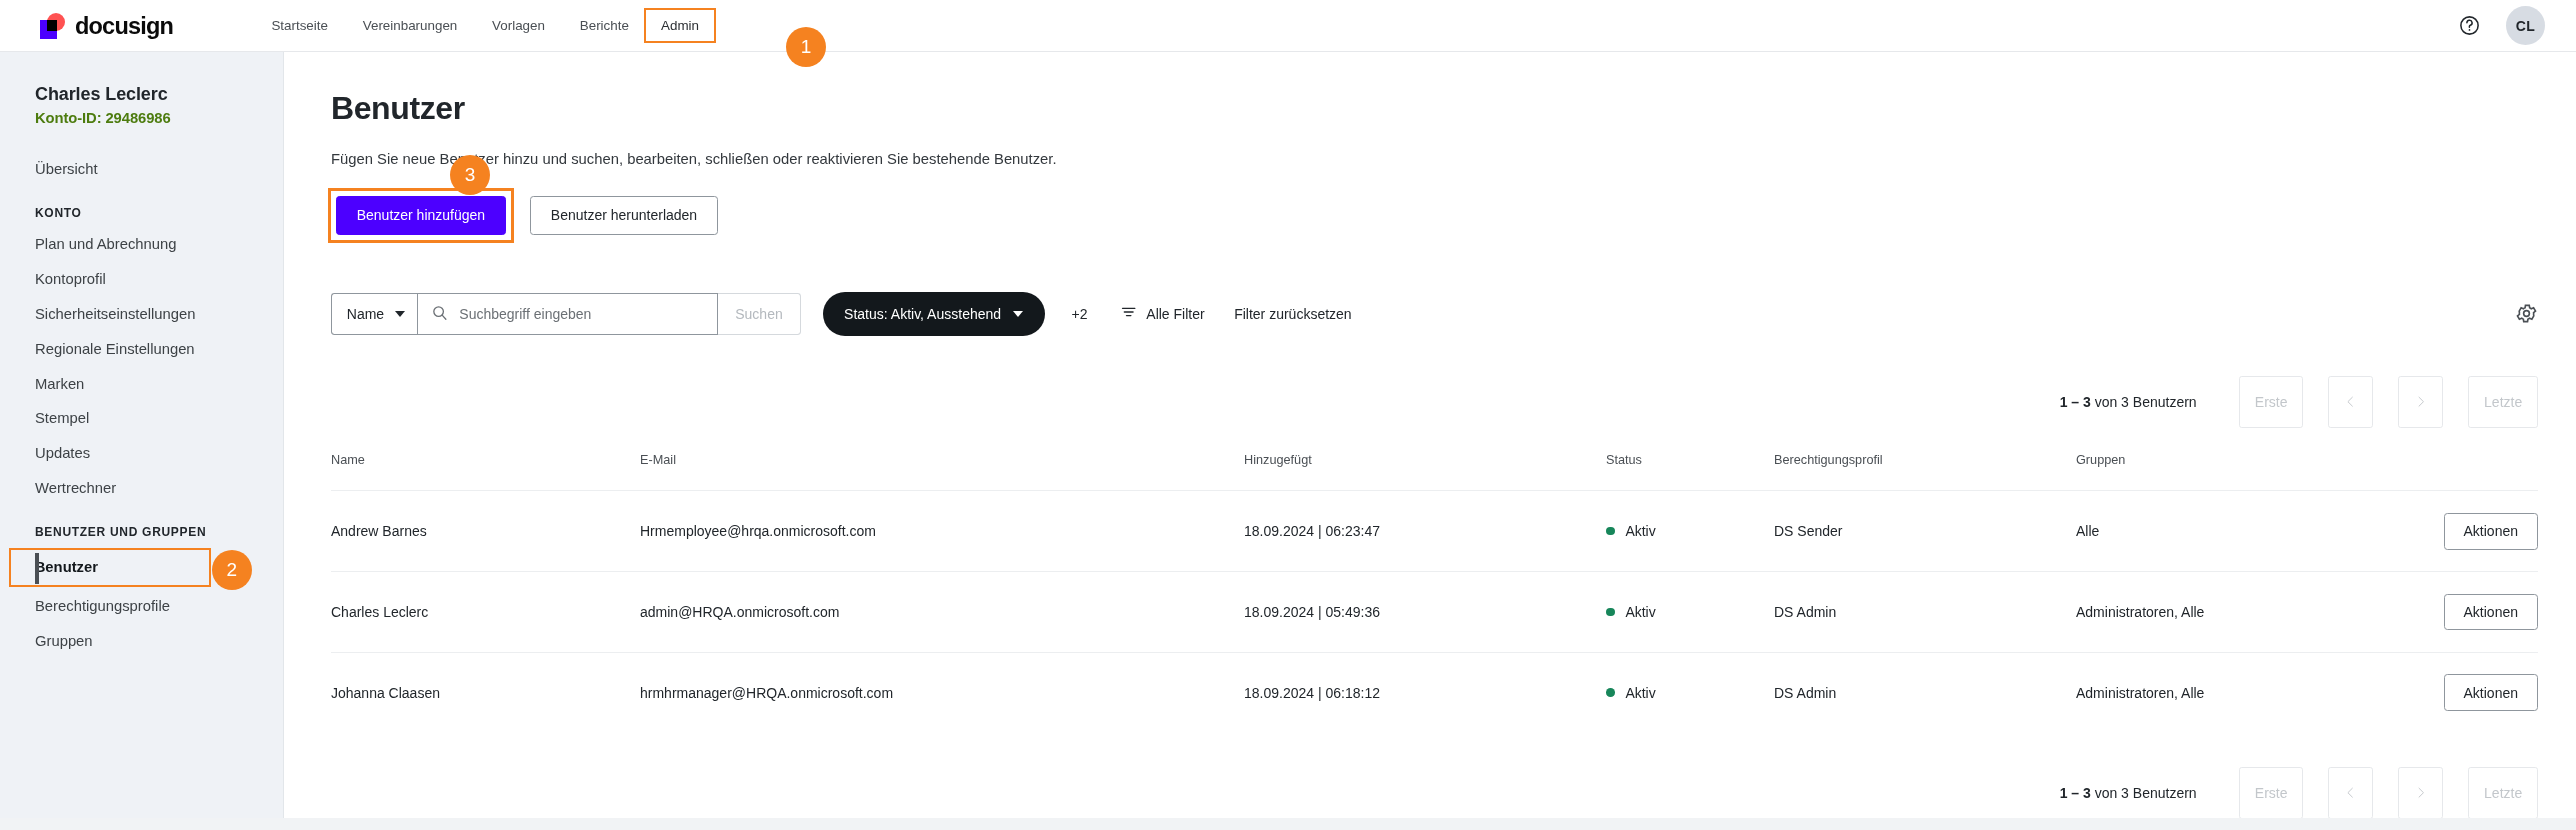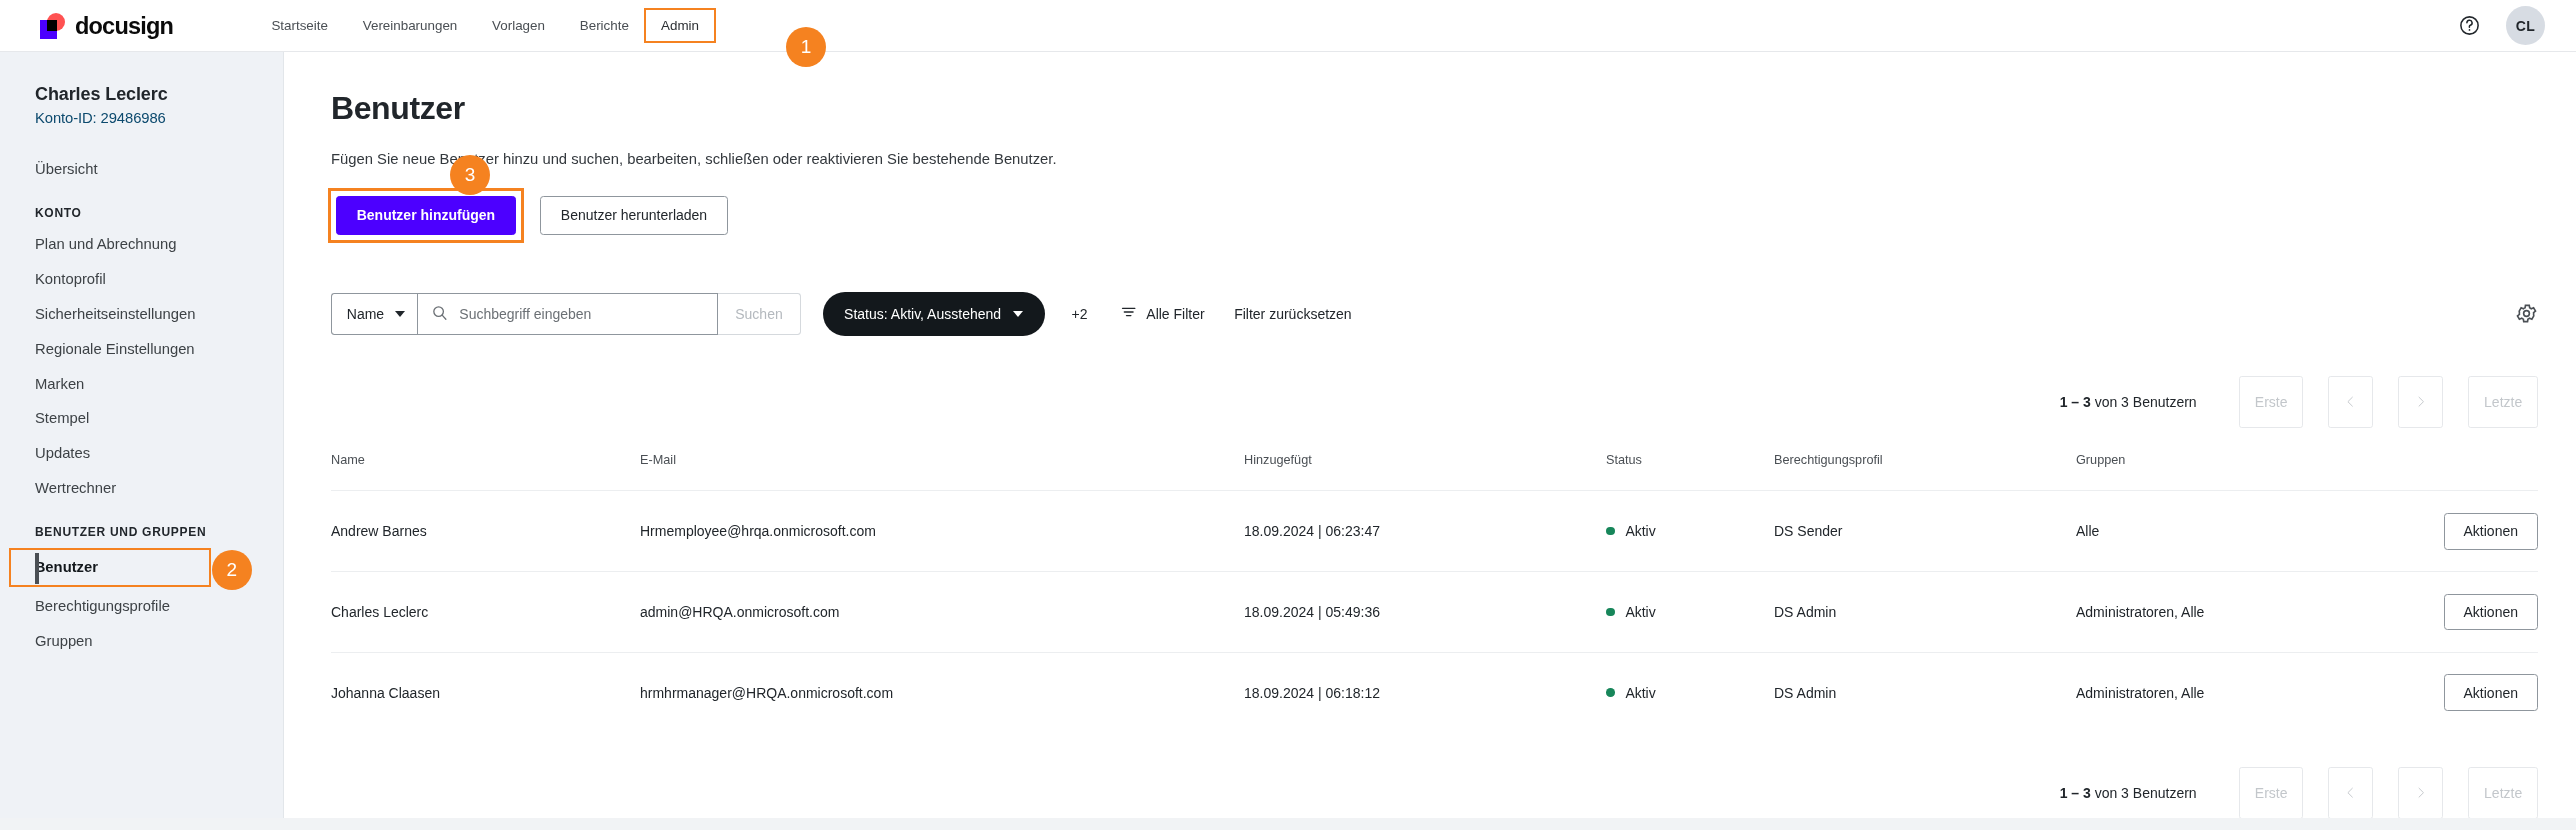--- a/index.html
+++ b/index.html
@@ -86,21 +86,21 @@
     background: #eff2f6;
     border-right: 0.7px solid #e2e6ea;
     padding-top: 23px;
     position: relative;
   }
   .acct-name {
     font-size: 18px; font-weight: 700; color: #21262b;
     padding: 9.4px 0 0 35px; letter-spacing: -0.1px;
   }
   .acct-id {
-    font-size: 14.8px; font-weight: 400; color: #0c4a6e;
+    font-size: 14.8px; font-weight: 700; color: #4d7c0f;
     padding: 4.7px 0 0 35px; letter-spacing: -0.1px;
   }
   .side-link {
     font-size: 14.8px; color: #3d4246;
     padding: 9.4px 0 9.4px 35px;
     cursor: pointer; white-space: nowrap;
   }
   .side-link.first { margin-top: 25.5px; }
   .side-group {
     font-size: 12px; font-weight: 700; color: #21262b;
@@ -136,21 +136,21 @@
     font-size: 14.8px; color: #33383d;
     margin-top: 24px;
   }
   .btn-row { display: flex; align-items: center; gap: 19px; margin-top: 24px; }
   .btn {
     font-size: 14px; border-radius: 3.4px; cursor: pointer;
     padding: 10.7px 20px; white-space: nowrap;
     font-family: "Liberation Sans", sans-serif;
   }
   .btn-primary {
-    background: #4c00ff; color: #fff; border: 0.7px solid #4c00ff; font-weight: bold;
+    background: #4c00ff; color: #fff; border: 0.7px solid #4c00ff;
   }
   .btn-outline {
     background: #fff; color: #21262b; border: 0.7px solid #8f969d;
   }
   .primary-wrap {
     position: relative; outline: 3.4px solid #f58220; padding: 4.7px;
     display: inline-block;
   }
 
   

